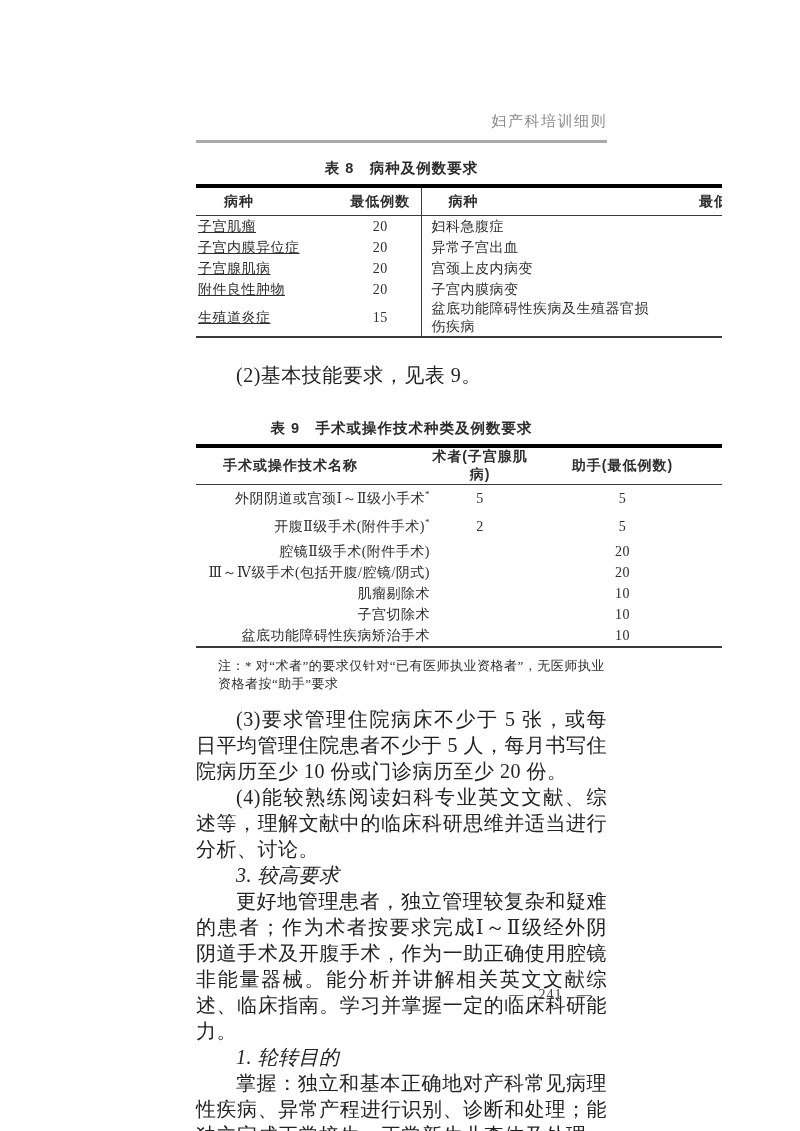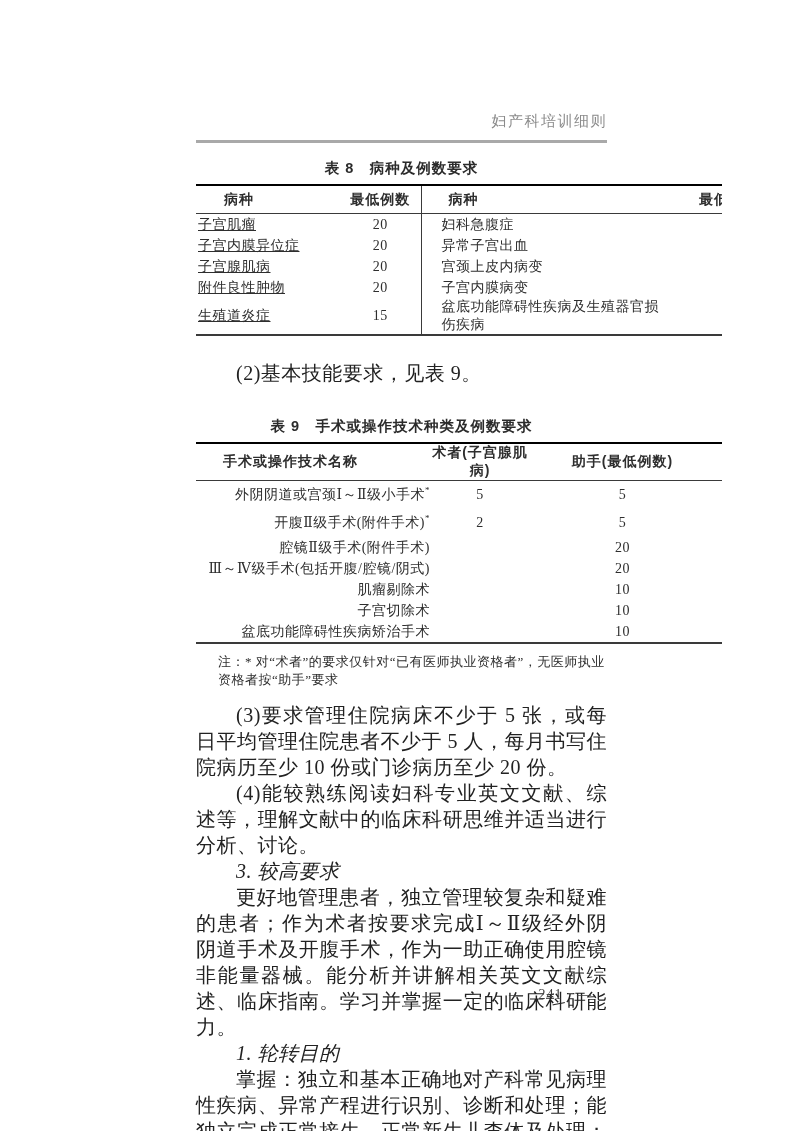--- a/index.html
+++ b/index.html
@@ -21,39 +21,39 @@
   .caption {
     text-align:center; font-family:Liberation Sans, sans-serif;
     font-weight:bold; font-size:14.5px; letter-spacing:1px; color:#2b2b2b;
   }
   .caption.c8 { margin:16px 0 6px 0; }
   .caption.c9 { margin:31px 0 6px 0; }
 
   
   table { width:100%; border-collapse:collapse; table-layout:fixed; }
   .doc-table {
-    border-top:2px solid #000000; border-bottom:2px solid #3a3a3a;
+    border-top:4px solid #000000; border-bottom:2px solid #3a3a3a;
     font-size:14px; color:#2e2e2e;
   }
   .doc-table th {
     font-family:"Liberation Sans","DejaVu Sans",sans-serif;
     font-weight:bold; font-size:14px; letter-spacing:1px;
     border-bottom:1.5px solid #3a3a3a; height:27px; padding:0;
   }
   .doc-table td { padding:0; letter-spacing:0.5px; }
 
   
   .t8 td { height:21px; }
   .t8 .th1 { text-align:left; padding-left:28px; }
   .t8 .th2 { text-align:center; }
   .t8 .th3 { text-align:left; padding-left:27px; }
   .t8 .th4 { text-align:right; padding-right:4px; }
   .t8 .c1 { text-align:left; padding-left:2px;text-decoration:underline; }
   .t8 .c2 { text-align:center; }
-  .t8 .c3 { text-align:left; padding-left:20px; }
+  .t8 .c3 { text-align:left; padding-left:10px; }
   .t8 .c4 { text-align:right; padding-right:24px; }
   .t8 .vdiv { border-left:1.5px solid #3a3a3a; }
 
   
   .t9 th { height:30px; }
   .t9 td { height:21px; }
   .t9 tr.tall td { height:28px; }
   .t9 .th1 { text-align:left; padding-left:27px; }
   .t9 .th2, .t9 .th3 { text-align:center; }
   .t9 .c1 { text-align:right; padding-left:2px;margin-left:24px; }

